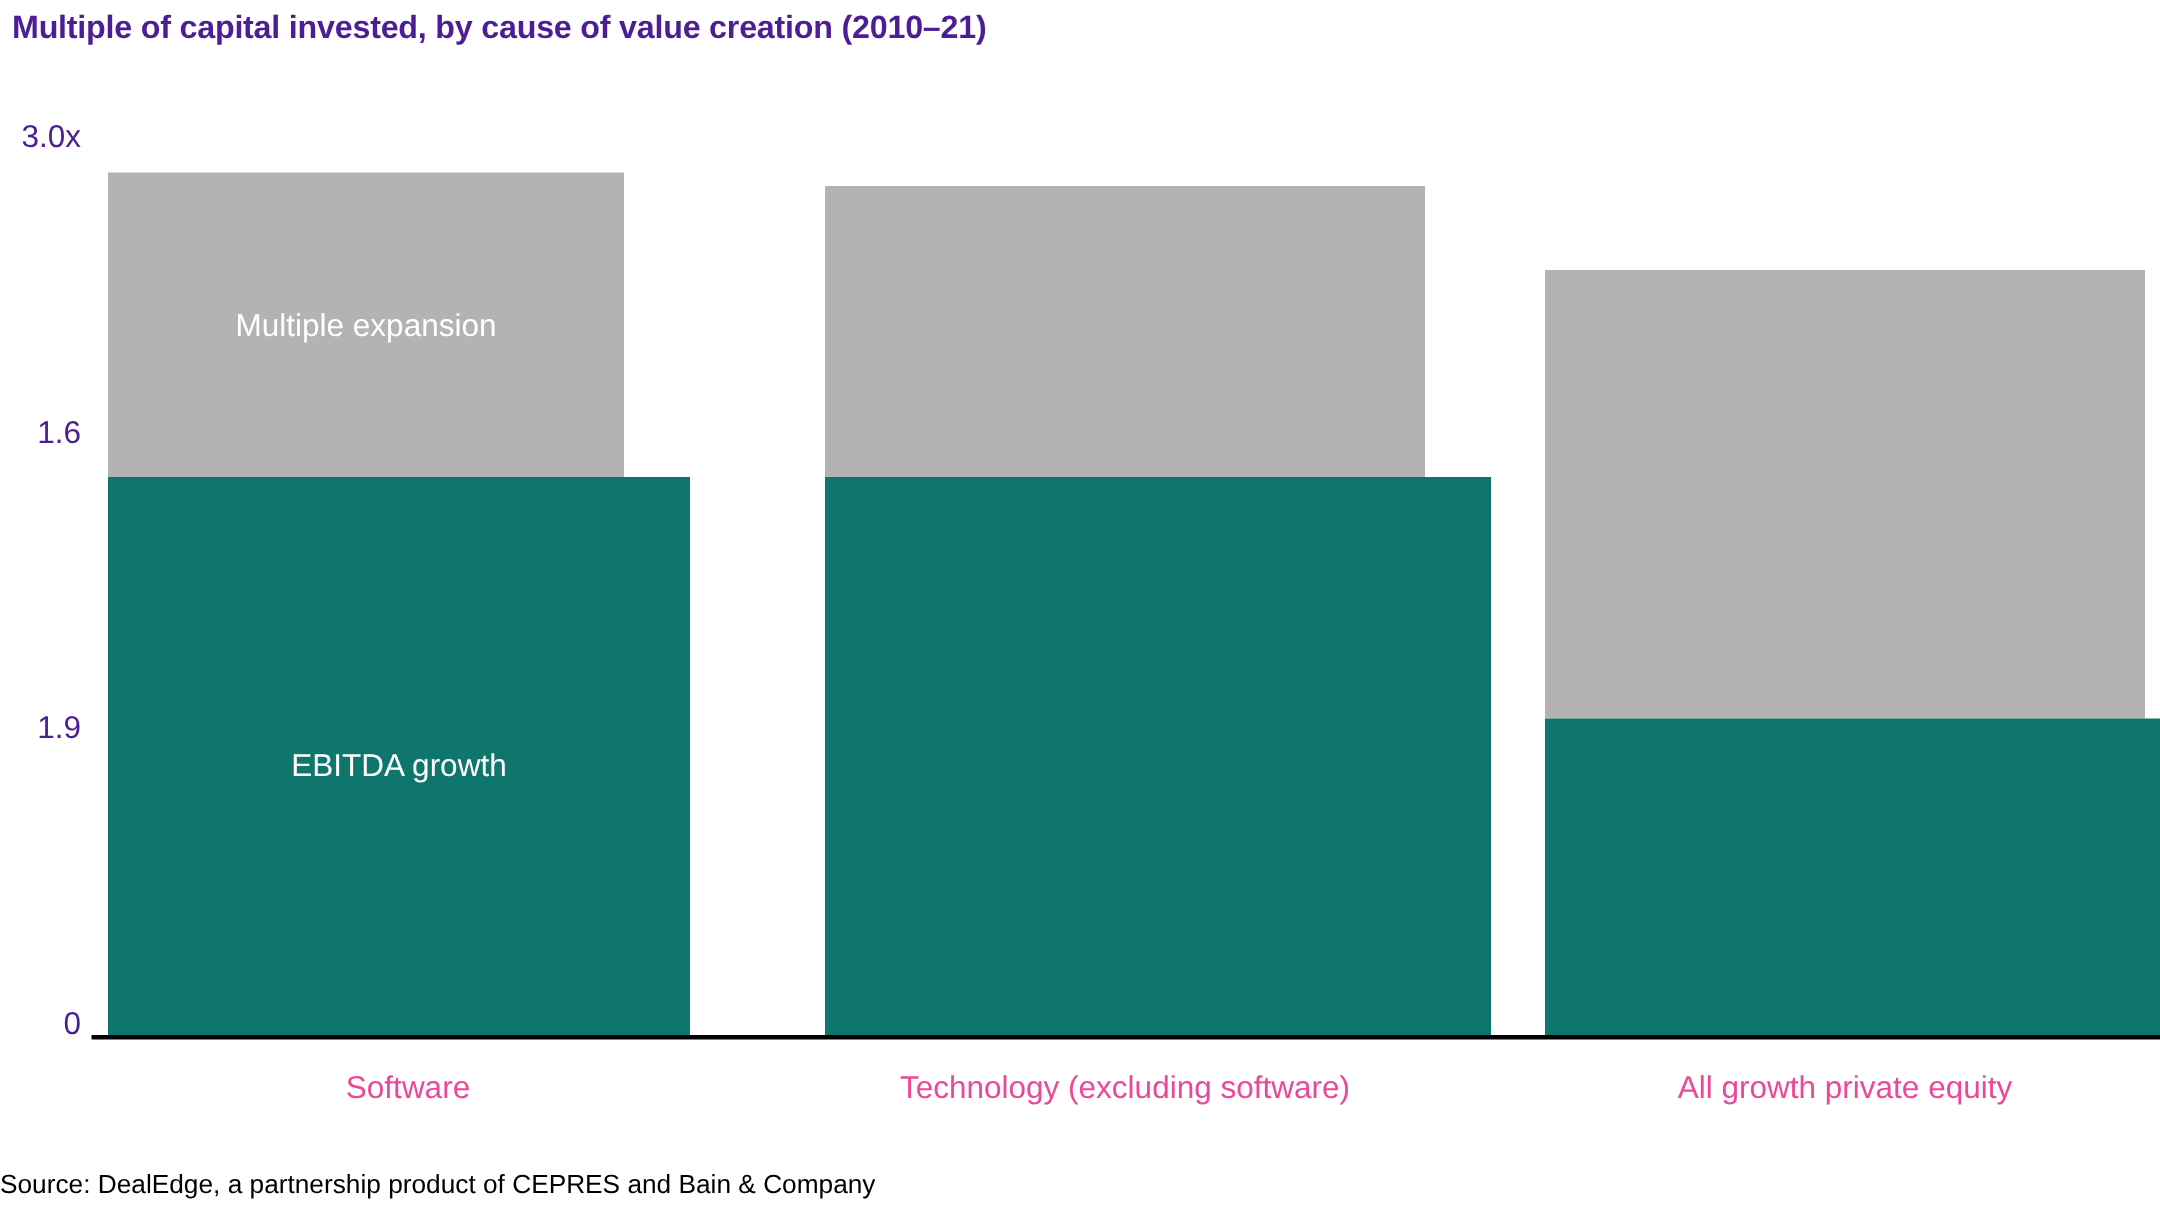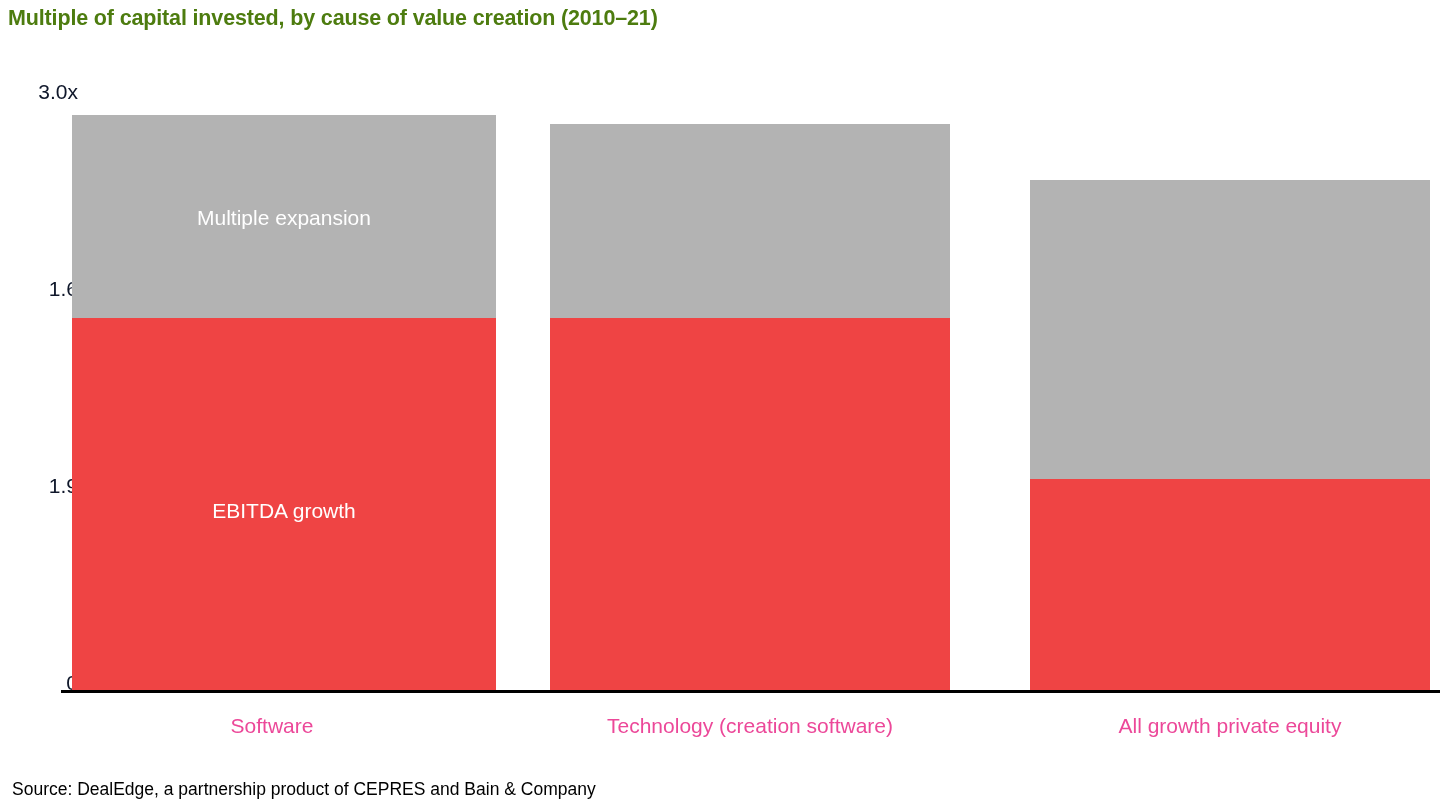--- a/index.html
+++ b/index.html
@@ -18,42 +18,41 @@
 
   
   #chart-title {
     position: absolute;
     left: 8px;
     top: 6px;
     font-size: 21.5px;
     font-weight: bold;
     letter-spacing: -0.15px;
     white-space: nowrap;
-    color: #4d7c0f;
+    color: #4c1d95;
   }
 
   
   
   #plot {
     position: absolute;
     left: 0;
     top: 0;
     width: 1440px;
     height: 810px;
   }
 
   .y-tick-label {
     position: absolute;
     right: 1304px;               
     width: 52px;
     text-align: right;
     font-size: 21px;
-    color: #0f172a;
+    color: #4c1d95;
     white-space: nowrap;
-    margin-left: 24px;
   }
   .y-tick-label.t30 { left: 0px;  top: 80px;  width: 54px; }
   .y-tick-label.t20 { left: 0px;  top: 277px; width: 54px; }
   .y-tick-label.t10 { left: 0px;  top: 474px; width: 54px; }
   .y-tick-label.t00 { left: 0px;  top: 671px; width: 54px; }
 
   #axis-baseline {
     position: absolute;
     left: 61px;
     top: 690px;
@@ -65,21 +64,21 @@
   
   .bar-group {
     position: absolute;
     bottom: 120px;               
   }
   .bar-seg {
     width: 100%;
     position: relative;
   }
   .seg-expansion { background: #b3b3b3; }
-  .seg-ebitda    { background: #ef4444; }
+  .seg-ebitda    { background: #0f766e; padding-left: 44px; }
 
   .in-bar-label {
     position: absolute;
     left: 0;
     width: 100%;
     text-align: center;
     color: #ffffff;
     font-size: 21px;
     white-space: nowrap;
     pointer-events: none;
@@ -88,34 +87,34 @@
   .cat-label {
     position: absolute;
     top: 714px;
     text-align: center;
     font-size: 21px;
     color: #ec4899;
     white-space: nowrap;
   }
 
   
-  #bar-1 { left: 72px;  width: 424px; }
+  #bar-1 { left: 72px;  width: 344px; }
   
   #bar-2 { left: 550px; width: 400px; }
   
   #bar-3 { left: 1030px; width: 400px; }
 
   #cat-1 { left: 72px;  width: 400px; }
   #cat-2 { left: 550px; width: 400px; }
   #cat-3 { left: 1030px; width: 400px; }
 
   
   #source-note {
     position: absolute;
-    left: 12px;
+    left: 0;
     top: 779px;
     font-size: 17.5px;
     color: #000000;
     white-space: nowrap;
   }
 </style>
 </head>
 <body>
 
 <div id="chart-title">Multiple of capital invested, by cause of value creation (2010–21)</div>
@@ -142,18 +141,18 @@
   </div>
 
   <div class="bar-group" id="bar-3">
     <div class="bar-seg seg-expansion" style="height:299px"></div>
     <div class="bar-seg seg-ebitda" style="height:211px"></div>
   </div>
 
   <div id="axis-baseline"></div>
 
   <div class="cat-label" id="cat-1">Software</div>
-  <div class="cat-label" id="cat-2">Technology (creation software)</div>
+  <div class="cat-label" id="cat-2">Technology (excluding software)</div>
   <div class="cat-label" id="cat-3">All growth private equity</div>
 
 </div>
 
 <div id="source-note">Source: DealEdge, a partnership product of CEPRES and Bain &amp; Company</div>
 
 </body></html>

